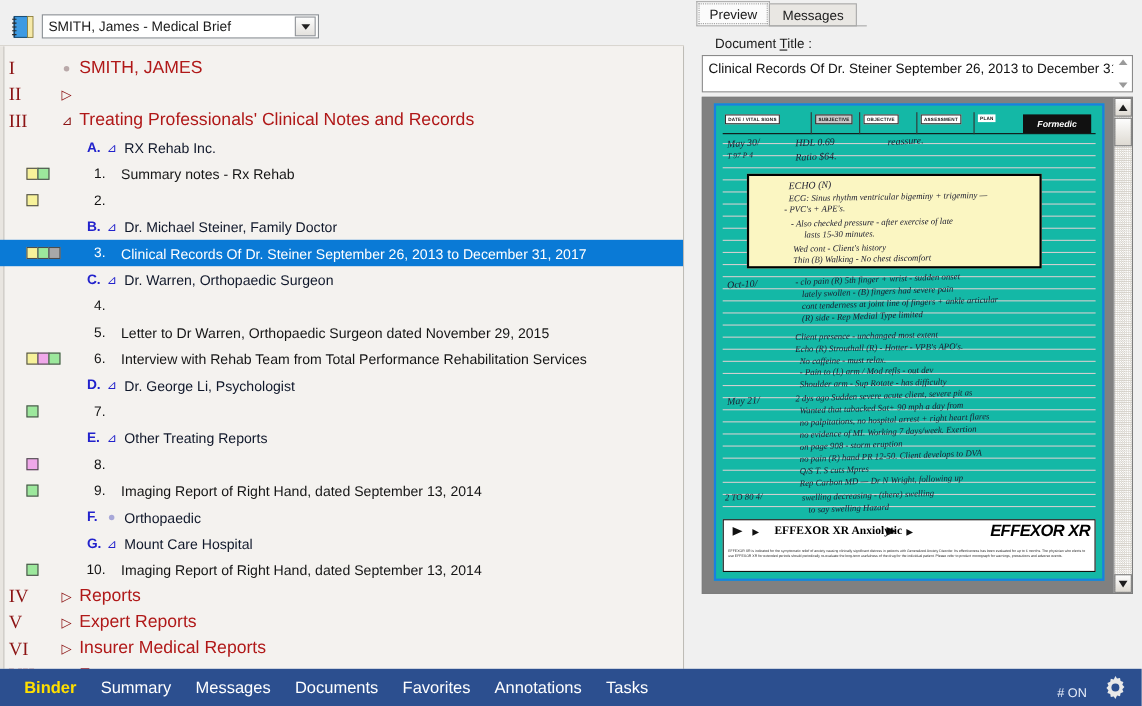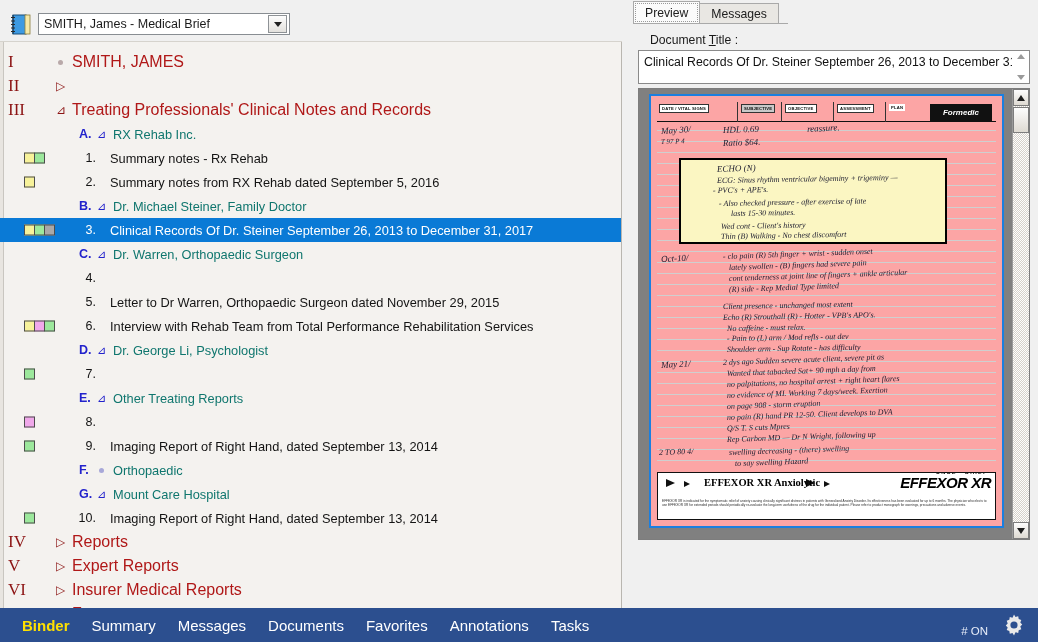--- a/index.html
+++ b/index.html
@@ -109,21 +109,21 @@
     position: absolute; left: 79px;
     font-size: 12.5px; color: #2222cc;
     font-weight: bold;
   }
   .lvl2-tw {
     position: absolute; left: 97px;
     font-size: 11px; color: #2222cc;
   }
   .lvl2-label {
     position: absolute; left: 113px;
-    font-size: 12.8px; color: #0f766e;
+    font-size: 12.8px; color: #0f172a;
   }
 
   .lvl3-num {
     position: absolute; left: 72px;
     font-size: 12.5px; color: #141414;
     text-align: right; width: 24px;
   }
   .lvl3-label {
     position: absolute; left: 110px;
     font-size: 12.8px; color: #141414;
@@ -217,21 +217,21 @@
   }
   #preview-canvas {
     position: relative;
     width: 374px; height: 450px;
     background: #808080;
     overflow: hidden;
   }
   #page-sheet {
     position: absolute; left: 10px; top: 5px;
     width: 355px; height: 434px;
-    background: #fca5a5;
+    background: #14b8a6;
     border: 2px solid #1b7fe0;
     overflow: hidden;
   }
 
   
   .ruleline {
     position: absolute; left: 6px; right: 6px;
     height: 1px; background: #cfcfcf;
   }
   #form-header {
@@ -417,21 +417,20 @@
               <span class="sw" style="background: rgb(156, 232, 156);"></span>
             </div>
             <span class="lvl3-num">1.</span>
             <span class="lvl3-label">Summary notes - Rx Rehab</span>
           </div>
           <div class="row">
             <div class="swatches">
               <span class="sw" style="background: rgb(247, 242, 154);"></span>
             </div>
             <span class="lvl3-num">2.</span>
-            <span class="lvl3-label">Summary notes from RX Rehab dated September 5, 2016</span>
           </div>
           <div class="row">
             <span class="lvl2-num">B.</span>
             <span class="lvl2-tw">⊿</span>
             <span class="lvl2-label">Dr. Michael Steiner, Family Doctor</span>
           </div>
           <div class="row sel">
             <div class="swatches">
               <span class="sw" style="background: rgb(247, 242, 154);"></span>
               <span class="sw" style="background: rgb(156, 232, 156);"></span>

